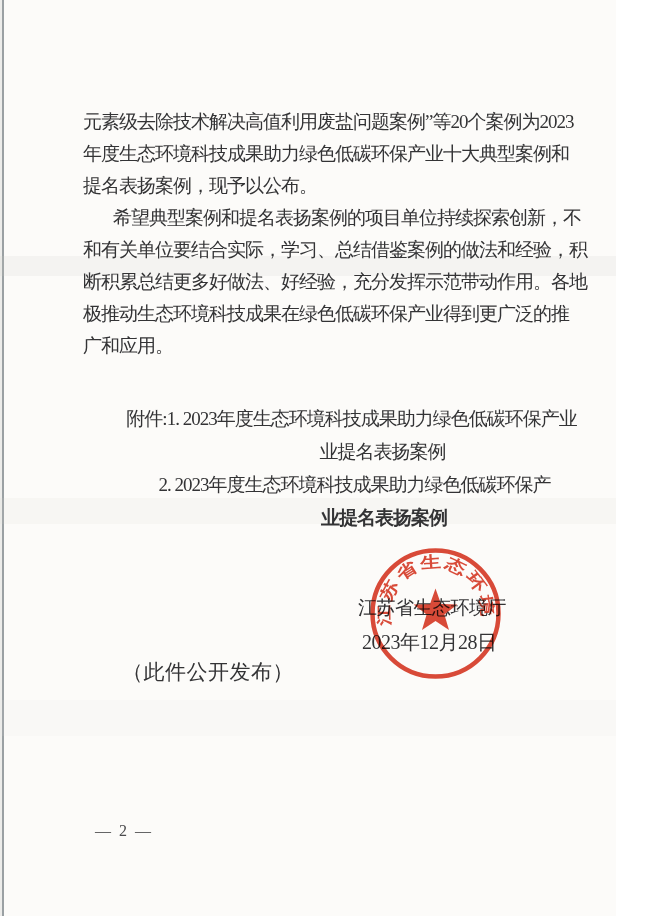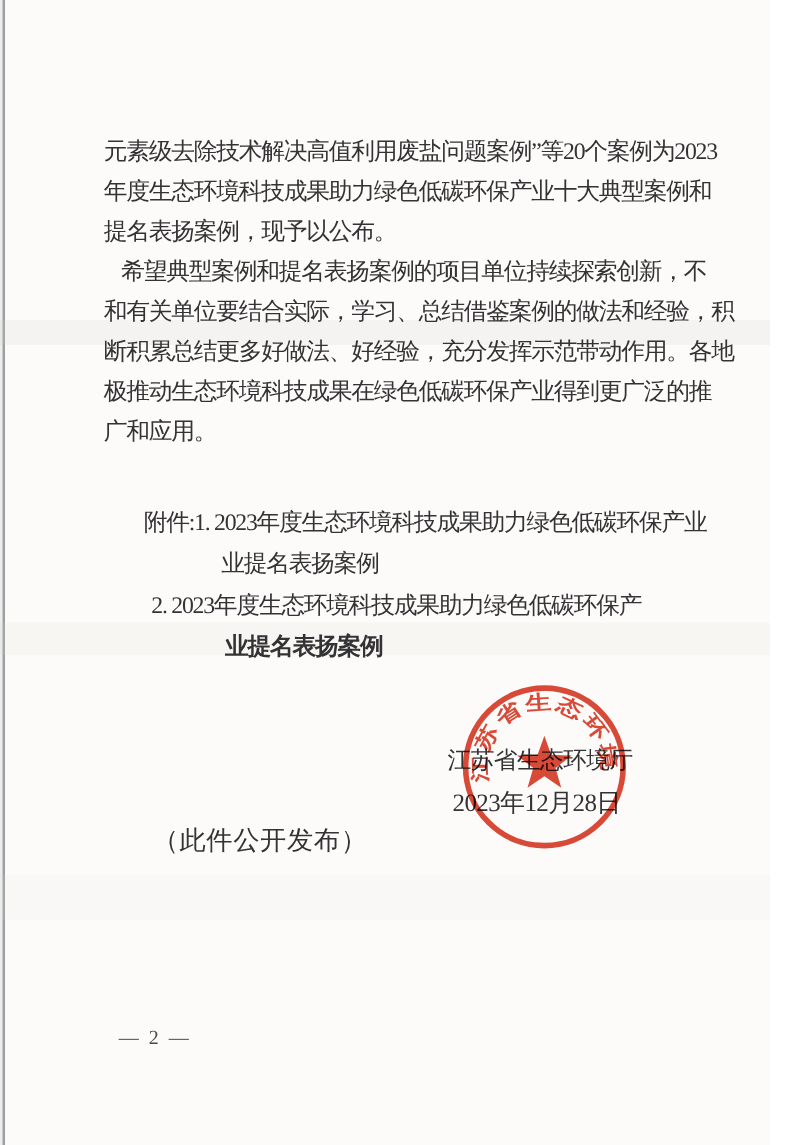--- a/index.html
+++ b/index.html
@@ -17,21 +17,21 @@
   .band{position:absolute;left:0;width:648px;pointer-events:none;}
   .band1{top:256px;height:20px;background:rgba(205,204,202,0.16);}
   .band2{top:498px;height:26px;background:rgba(214,212,209,0.12);}
   .band3{top:700px;height:36px;background:rgba(221,224,228,0.10);}
 
   
   .body-text{position:absolute;left:83px;top:106px;width:505px;}
   .body-text .line{height:32px;line-height:32px;font-size:19px;letter-spacing:-1px;white-space:nowrap;}
 
   
-  .attachment{position:absolute;left:83px;top:402px;width:505px;}
+  .attachment{position:absolute;left:83px;top:402px;width:505px;text-align:center;}
   .attachment .line{height:33px;line-height:33px;font-size:19px;letter-spacing:-1px;white-space:nowrap;}
 
   
   .sig-org{position:absolute;left:358px;top:595px;font-size:19px;letter-spacing:-0.5px;white-space:nowrap;}
   .sig-date{position:absolute;left:362px;top:629px;font-size:20px;letter-spacing:-0.5px;white-space:nowrap;}
 
   
   .note{position:absolute;left:122px;top:658px;font-size:21px;letter-spacing:0.5px;white-space:nowrap;}
 
   
@@ -49,21 +49,21 @@
   <div class="edge-shade"></div>
   <div class="edge-line"></div>
   <div class="band band1"></div>
   <div class="band band2"></div>
   <div class="band band3"></div>
 
   <div class="body-text">
       <div class="line">元素级去除技术解决高值利用废盐问题案例”等20个案例为2023</div>
       <div class="line">年度生态环境科技成果助力绿色低碳环保产业十大典型案例和</div>
       <div class="line">提名表扬案例，现予以公布。</div>
-      <div class="line" style="margin-left: 14px;">希望典型案例和提名表扬案例的项目单位持续探索创新，不</div>
+      <div class="line" style="margin-left: 30px;">希望典型案例和提名表扬案例的项目单位持续探索创新，不</div>
       <div class="line">和有关单位要结合实际，学习、总结借鉴案例的做法和经验，积</div>
       <div class="line">断积累总结更多好做法、好经验，充分发挥示范带动作用。各地</div>
       <div class="line">极推动生态环境科技成果在绿色低碳环保产业得到更广泛的推</div>
       <div class="line">广和应用。</div>
     </div>
 
   <div class="attachment">
       <div class="line" style="margin-left: 32px;">附件:1. 2023年度生态环境科技成果助力绿色低碳环保产业</div>
       <div class="line" style="margin-left: 94px;">业提名表扬案例</div>
       <div class="line" style="margin-left: 38px;">2. 2023年度生态环境科技成果助力绿色低碳环保产</div>

